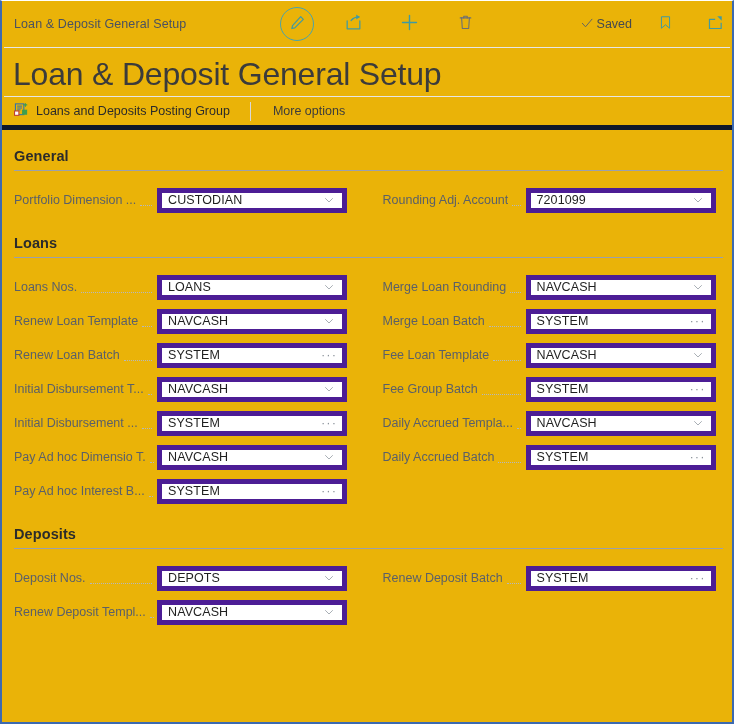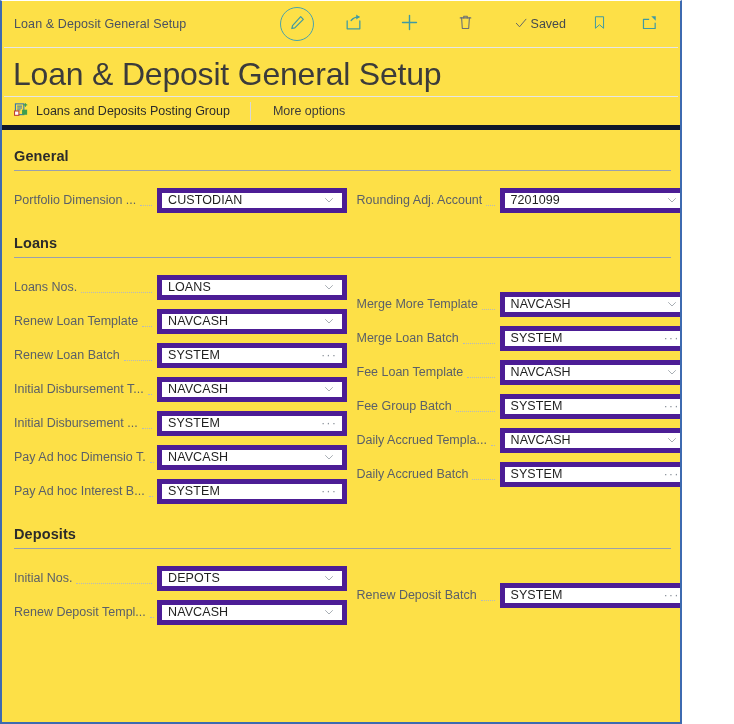--- a/index.html
+++ b/index.html
@@ -7,24 +7,24 @@
     padding: 0;
     background: #ffffff;
   }
   body {
     font-family: "Liberation Sans", sans-serif;
     -webkit-font-smoothing: antialiased;
   }
 
   #page {
     position: relative;
-    width: 682px;
+    width: 734px;
     height: 724px;
     box-sizing: border-box;
-    background: #fde047;
+    background: #eab308;
     border-left: 2px solid #3d6ab0;
     border-right: 2px solid #3d6ab0;
     border-bottom: 2px solid #3d6ab0;
     border-top: 1px solid #ffffff;
     overflow: hidden;
   }
 
   
   .topbar {
     position: relative;
@@ -61,21 +61,21 @@
     padding: 0;
   }
   .tb-btn.circled {
     border: 1.3px solid #4aa3ab;
     border-radius: 50%;
     width: 32px;
     height: 32px;
   }
   .tb-right {
     position: absolute;
-    right: 14px;
+    right: 0;
     top: 0;
     height: 46px;
     display: flex;
     align-items: center;
     gap: 16px;
   }
   .saved {
     display: flex;
     align-items: center;
     gap: 3px;
@@ -146,21 +146,20 @@
     letter-spacing: .1px;
   }
   .section-rule {
     height: 1px;
     background: #9aa0ac;
   }
 
   .fields {
     display: flex;
     padding-top: 12px;
-    align-items: center;
   }
   .col {
     width: 50%;
     box-sizing: border-box;
   }
   .col.right {
     padding-left: 14px;
   }
 
   .field {
@@ -468,21 +467,21 @@
                 <span class="f-value">SYSTEM</span>
                 <span class="f-ctl">
                   <span class="ellipsis-dots">···</span>
                 </span>
               </div>
             </div>
           </div>
           <div class="col right">
             <div class="field">
               <div class="labelwrap">
-                <div class="f-label">Merge More Template</div>
+                <div class="f-label">Merge Loan Rounding</div>
                 <div class="leader"></div>
               </div>
               <div class="f-input">
                 <span class="f-value">NAVCASH</span>
                 <span class="f-ctl">
                   <svg width="12" height="12" viewBox="0 0 24 24" fill="none" stroke="#9aa0a8" stroke-width="1.7" stroke-linecap="round" stroke-linejoin="round">
                     <path d="M5 9l7 7 7-7"></path>
                   </svg>
                 </span>
               </div>
@@ -554,21 +553,21 @@
           </div>
         </div>
       </div>
       <div class="section">
         <div class="section-title">Deposits</div>
         <div class="section-rule"></div>
         <div class="fields">
           <div class="col left">
             <div class="field">
               <div class="labelwrap">
-                <div class="f-label">Initial Nos.</div>
+                <div class="f-label">Deposit Nos.</div>
                 <div class="leader"></div>
               </div>
               <div class="f-input">
                 <span class="f-value">DEPOTS</span>
                 <span class="f-ctl">
                   <svg width="12" height="12" viewBox="0 0 24 24" fill="none" stroke="#9aa0a8" stroke-width="1.7" stroke-linecap="round" stroke-linejoin="round">
                     <path d="M5 9l7 7 7-7"></path>
                   </svg>
                 </span>
               </div>

